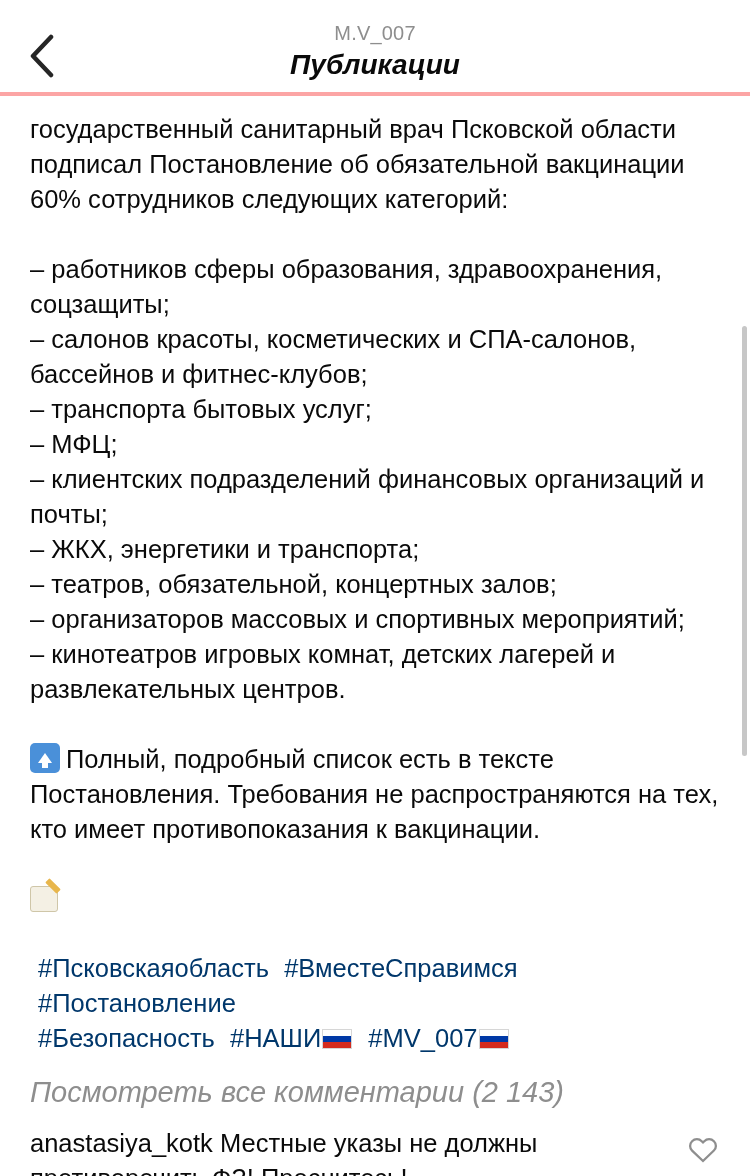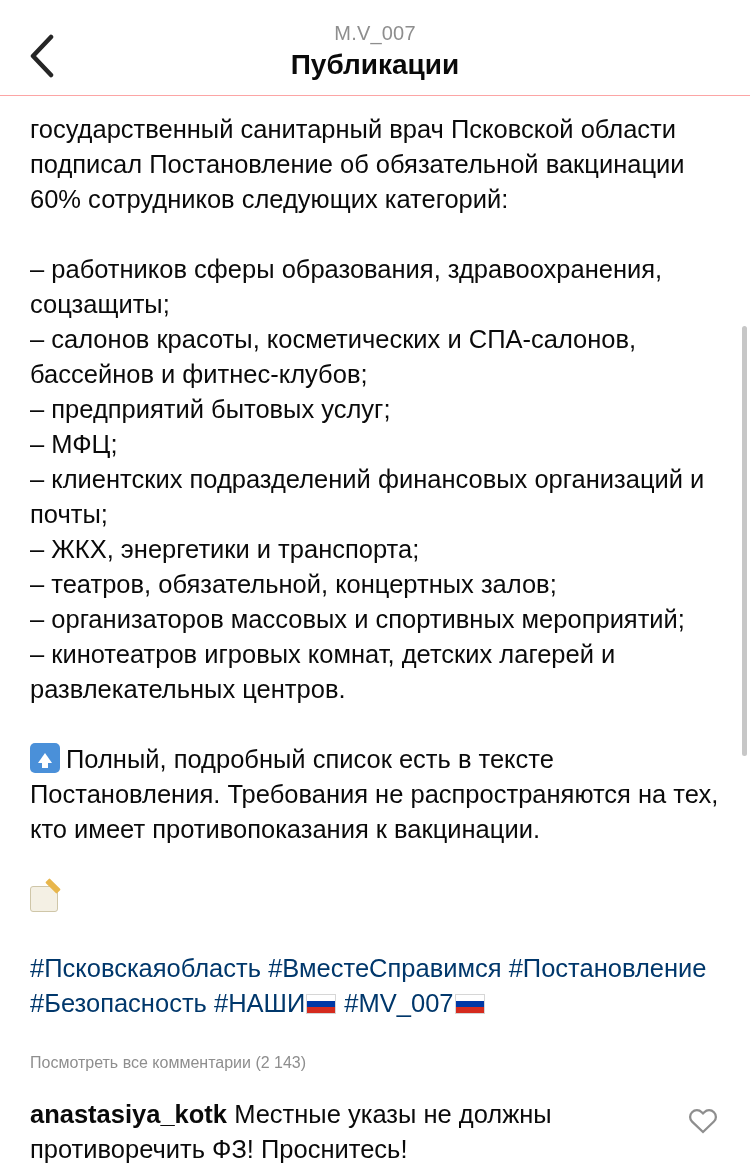--- a/index.html
+++ b/index.html
@@ -39,21 +39,21 @@
     position: absolute;
     right: 24px; top: -9px;
     font-size: 21px; font-weight: bold; color: #0a0a0a;
   }
 
   
   .navbar {
     position: relative;
     height: 82px;
     background: #ffffff;
-    border-bottom: 1px solid #fca5a5;
+    border-bottom: 4px solid #fca5a5;
   }
   .back-btn {
     position: absolute;
     left: 18px; top: 18px;
     width: 48px; height: 48px;
     display: flex; align-items: center; justify-content: center;
     cursor: pointer;
   }
   .back-btn svg { display: block; }
   .nav-titles {
@@ -66,20 +66,21 @@
     color: #8e8e8e;
     line-height: 26px;
     letter-spacing: .2px;
   }
   .nav-title {
     font-size: 28px;
     font-weight: bold;
     color: #0a0a0a;
     line-height: 34px;
     margin-top: 2px;
+    font-style: italic;
   }
 
   
   .content {
     position: relative;
     padding: 0 0 16px 0;
     height: calc(1176px - 14px - 82px);
     overflow: hidden;
   }
   .post-body {
@@ -153,44 +154,45 @@
     border-radius: 1px;
   }
 
   .hashtags {
     padding: 0 30px;
     margin-top: 34px;
     font-size: 25.5px;
     line-height: 35px;
     color: #00376b;
   }
-  .hashtags a { color: #00376b; text-decoration: none; }
+  .hashtags a { color: #00376b; text-decoration: none; margin-left: 8px; }
 
   .comments-link {
     padding: 0 30px;
-    margin-top: 26px;
-    font-size: 16px;
+    margin-top: 20px;
+    font-size: 29px;
     color: #8e8e8e;
     line-height: 32px;
+    font-style: italic;
   }
 
   .comment {
     padding: 0 30px;
     margin-top: 18px;
     display: flex;
     align-items: flex-start;
   }
   .comment .ctext {
     flex: 1 1 auto;
     font-size: 25.5px;
     line-height: 35px;
     color: #0a0a0a;
     padding-right: 18px;
   }
-  .comment .cuser { font-weight: bold; }
+  .comment .cuser { font-weight: normal; }
   .heart {
     flex: 0 0 auto;
     width: 34px; height: 34px;
     margin-top: 6px;
     cursor: pointer;
   }
   .heart svg { display: block; }
 
   
   .scrollbar {
@@ -228,21 +230,21 @@
     </div>
   </div>
 
   <div class="content">
 
     <div class="post-body">
       <p>государственный санитарный врач Псковской области подписал Постановление об обязательной вакцинации 60% сотрудников следующих категорий:</p>
       <div class="blank-line"></div>
       <p>– работников сферы образования, здравоохранения, соцзащиты;</p>
       <p>– салонов красоты, косметических и СПА-салонов, бассейнов и фитнес-клубов;</p>
-      <p class="list-line">– предприятий бытовых услуг;</p>
+      <p class="list-line">– транспорта бытовых услуг;</p>
       <p class="list-line">– МФЦ;</p>
       <p>– клиентских подразделений финансовых организаций и почты;</p>
       <p class="list-line">– ЖКХ, энергетики и транспорта;</p>
       <p class="list-line">– театров, обязательной, концертных залов;</p>
       <p class="list-line">– организаторов массовых и спортивных мероприятий;</p>
       <p>– кинотеатров игровых комнат, детских лагерей и развлекательных центров.</p>
 
       <div class="blank-line"></div>
 
       <p><span class="arrow-up-emoji"></span><span>Полный, подробный список есть в тексте Постановления. Требования не распространяются на тех, кто имеет противопоказания к вакцинации.</span></p>

